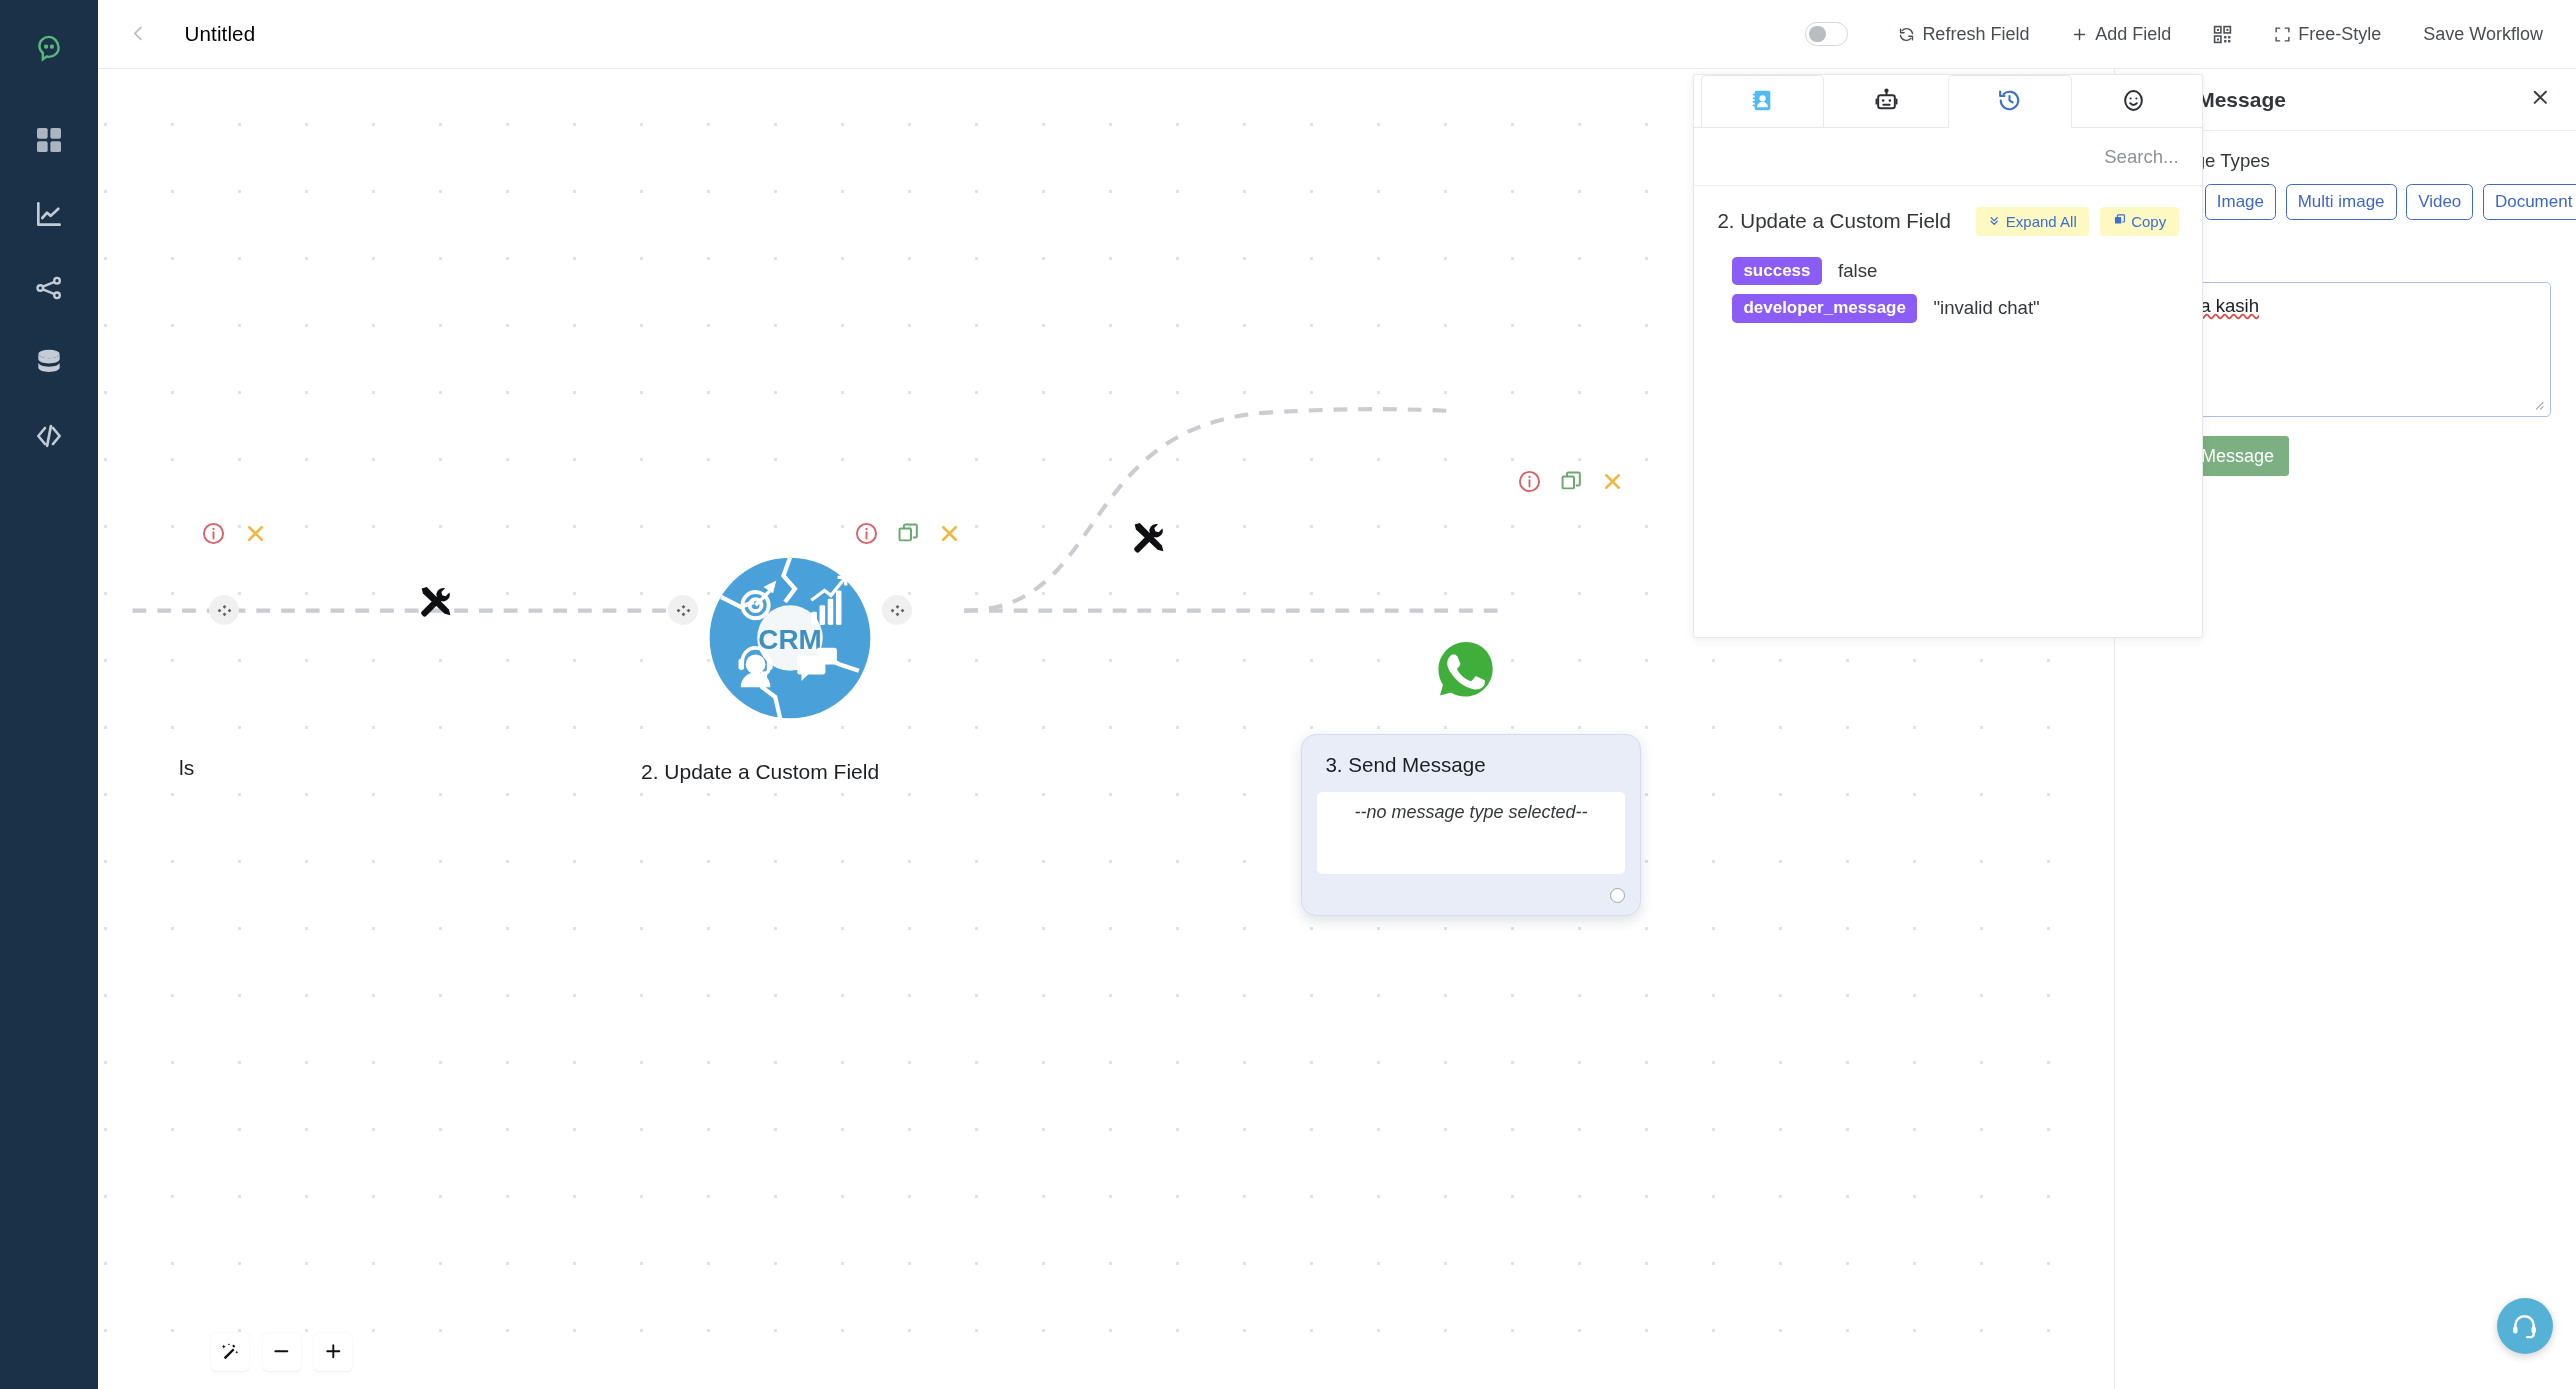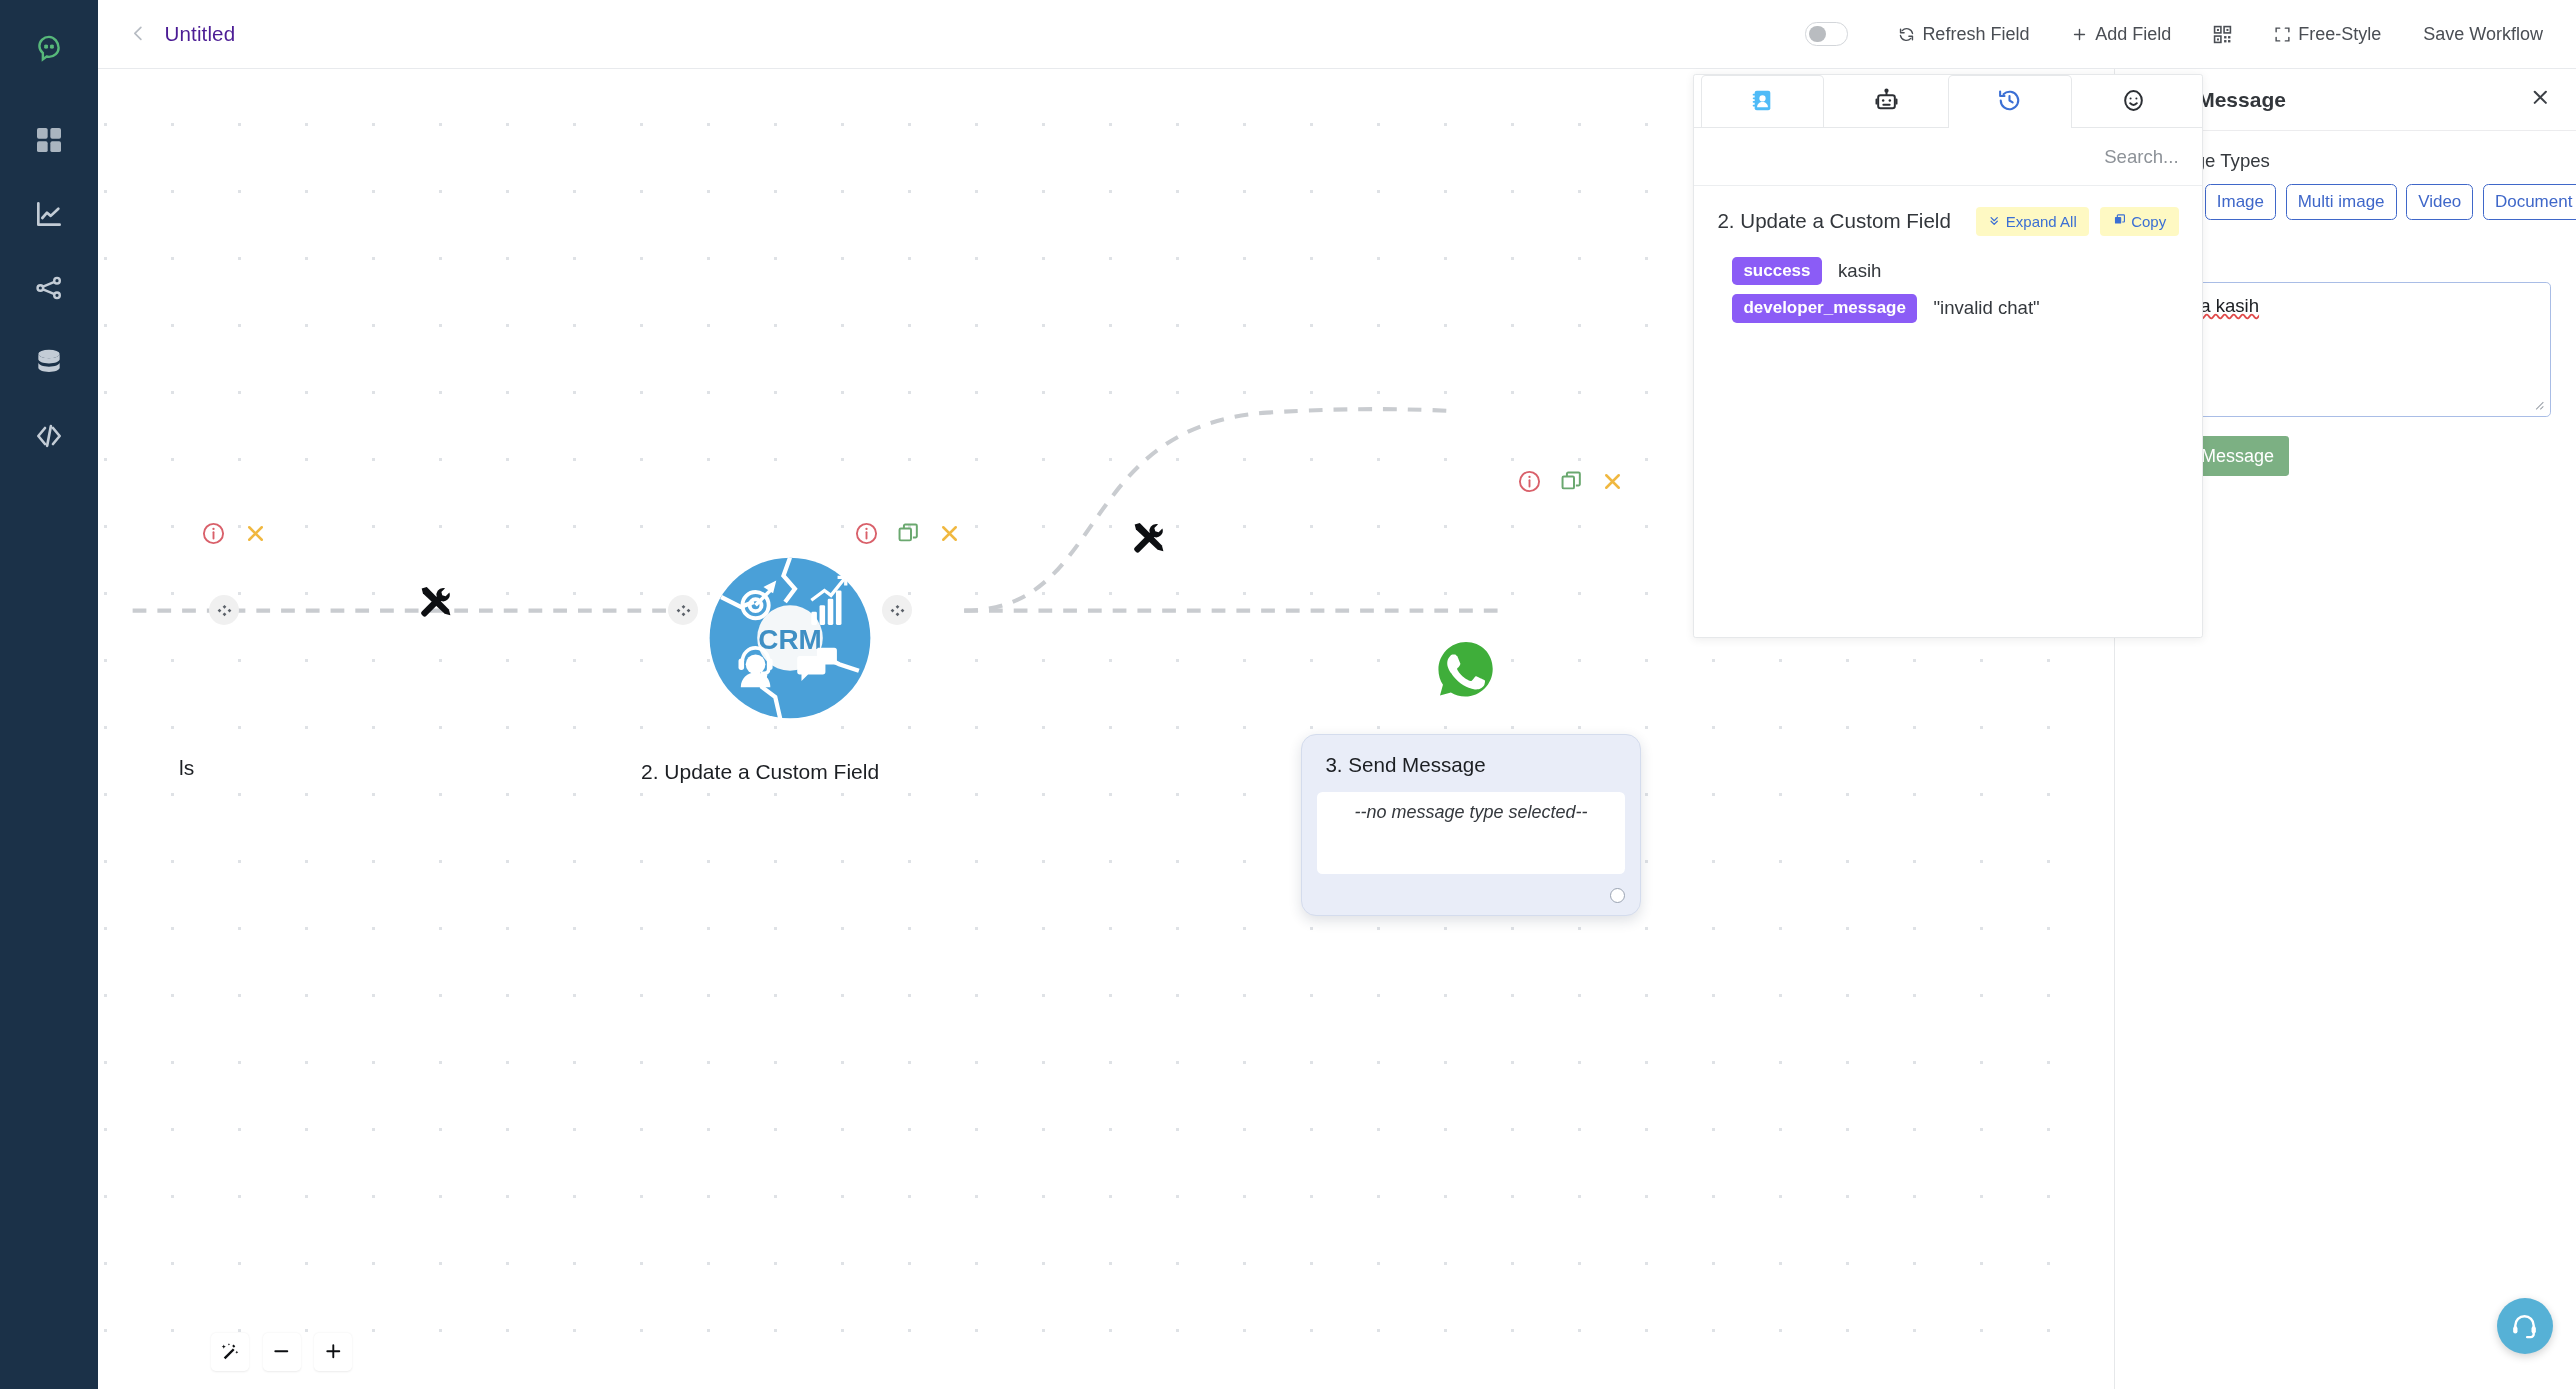--- a/index.html
+++ b/index.html
@@ -34,21 +34,21 @@
     position: absolute; top: 0; left: 0; right: 0; height: 69px;
     background: #ffffff; border-bottom: 0.7px solid #e8eaed;
     display: flex; align-items: center; z-index: 40;
   }
   .back-btn {
     width: 40px; height: 40px; margin-left: 20.6px;
     display: flex; align-items: center; justify-content: center;
     cursor: pointer; color: #b7bcc3;
   }
   .doc-title {
-    font-size: 20.6px; color: #4c1d95; margin-left: 6px; letter-spacing: 0.1px;
+    font-size: 20.6px; color: #000000; margin-left: 26px; letter-spacing: 0.1px;
   }
   .topbar-right {
     margin-left: auto; display: flex; align-items: center; gap: 12px; padding-right: 18px;
   }
   .toggle {
     width: 43px; height: 23.4px; border-radius: 11.7px;
     border: 0.7px solid #d3d6da; background: #ffffff;
     position: relative; cursor: pointer; margin-right: 23.4px;
   }
   .toggle .knob {
@@ -644,21 +644,21 @@
                 </svg>
               </span>
               <span>Copy</span>
             </div>
           </div>
         </div>
 
         <div class="kv-list">
           <div class="kv-row">
             <span class="kv-key">success</span>
-            <span class="kv-val">kasih</span>
+            <span class="kv-val">false</span>
           </div>
           <div class="kv-row">
             <span class="kv-key">developer_message</span>
             <span class="kv-val">"invalid chat"</span>
           </div>
         </div>
       </div>
     </div>
 
     <div class="panel-arrow"></div>

